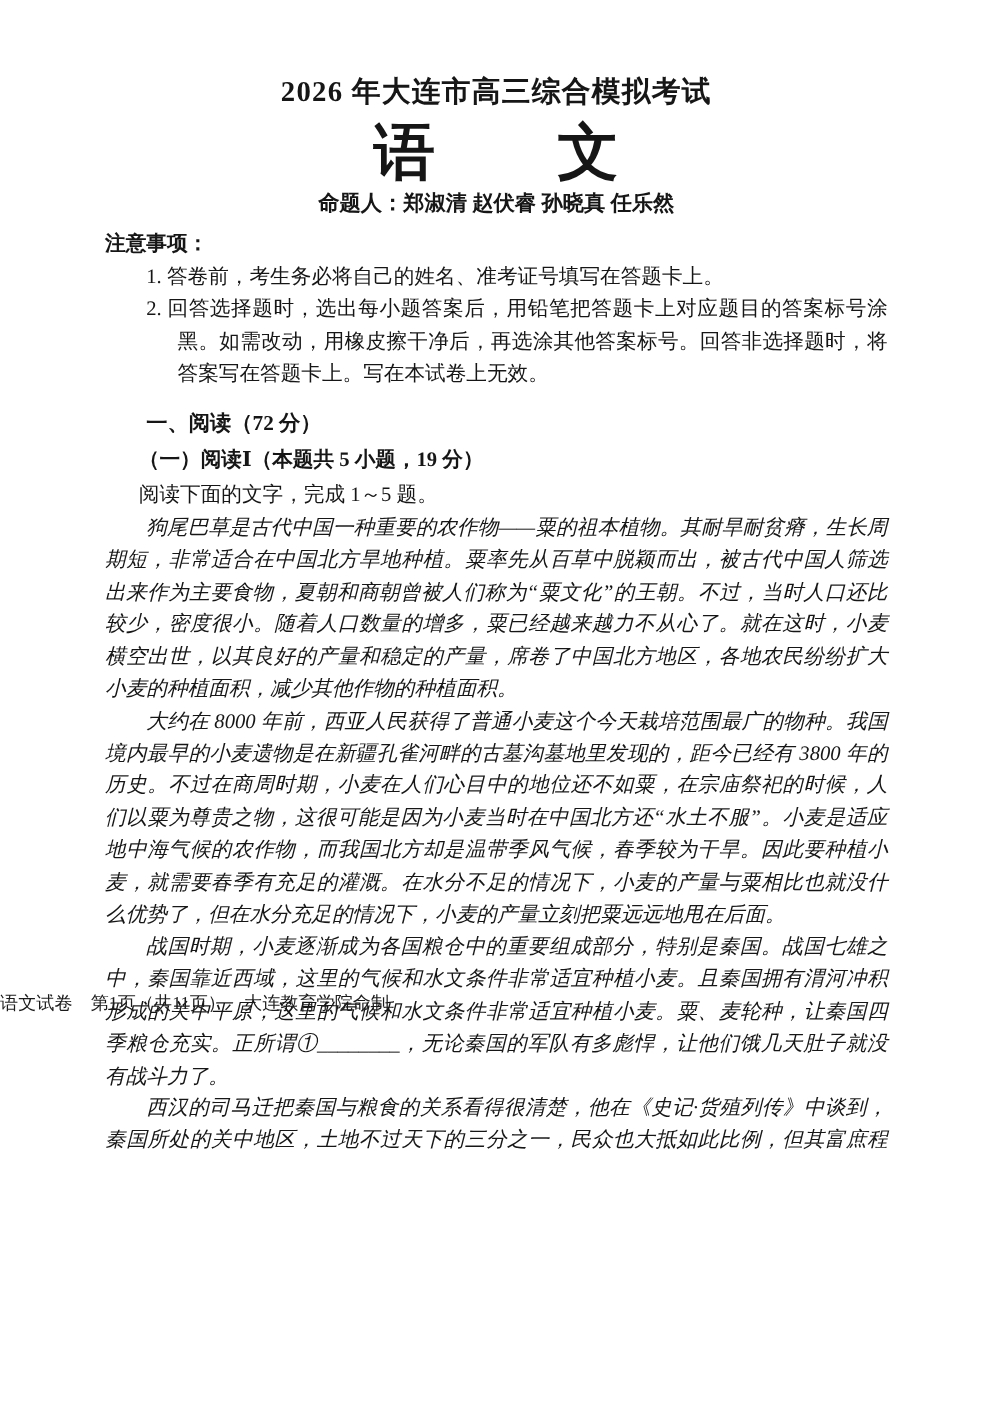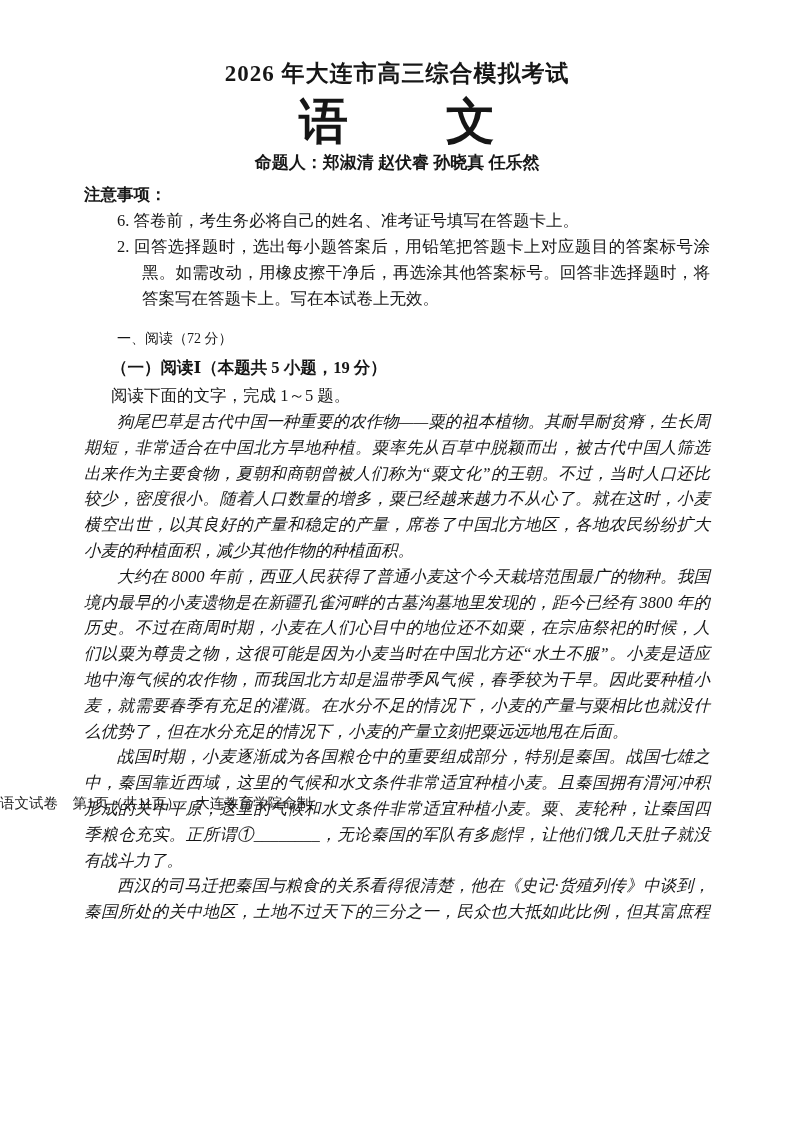--- a/index.html
+++ b/index.html
@@ -51,22 +51,22 @@
     margin: 0;
     font-size: 16.5px;
     line-height: 26px;
     text-align: justify;
   }
   .notice-item.first { padding-left: 33px; }
   .notice-item.second { padding-left: 58px; text-indent: -25px; }
   .section-heading {
     margin: 12px 0 0 0;
     padding-left: 33px;
-    font-size: 14px;
-    font-weight: 400;
+    font-size: 17px;
+    font-weight: 700;
     line-height: 30px;
   }
   .subsection-heading {
     margin: 0;
     padding-left: 27px;
     font-size: 16.5px;
     font-weight: 700;
     line-height: 28px;
   }
   .instruction {
@@ -100,21 +100,21 @@
 <div class="page">
 
   <h1 class="exam-title">2026 年大连市高三综合模拟考试</h1>
 
   <h2 class="subject-title">语　　文</h2>
 
   <p class="authors-line">命题人：郑淑清 赵伏睿 孙晓真 任乐然</p>
 
   <p class="notice-header">注意事项：</p>
 
-  <p class="notice-item first">6. 答卷前，考生务必将自己的姓名、准考证号填写在答题卡上。</p>
+  <p class="notice-item first">1. 答卷前，考生务必将自己的姓名、准考证号填写在答题卡上。</p>
 
   <p class="notice-item second">2. 回答选择题时，选出每小题答案后，用铅笔把答题卡上对应题目的答案标号涂黑。如需改动，用橡皮擦干净后，再选涂其他答案标号。回答非选择题时，将答案写在答题卡上。写在本试卷上无效。</p>
 
   <p class="section-heading">一、阅读（72 分）</p>
 
   <p class="subsection-heading">（一）阅读Ⅰ（本题共 5 小题，19 分）</p>
 
   <p class="instruction">阅读下面的文字，完成 1～5 题。</p>
 
   <p class="para">狗尾巴草是古代中国一种重要的农作物——粟的祖本植物。其耐旱耐贫瘠，生长周期短，非常适合在中国北方旱地种植。粟率先从百草中脱颖而出，被古代中国人筛选出来作为主要食物，夏朝和商朝曾被人们称为“粟文化”的王朝。不过，当时人口还比较少，密度很小。随着人口数量的增多，粟已经越来越力不从心了。就在这时，小麦横空出世，以其良好的产量和稳定的产量，席卷了中国北方地区，各地农民纷纷扩大小麦的种植面积，减少其他作物的种植面积。</p>

